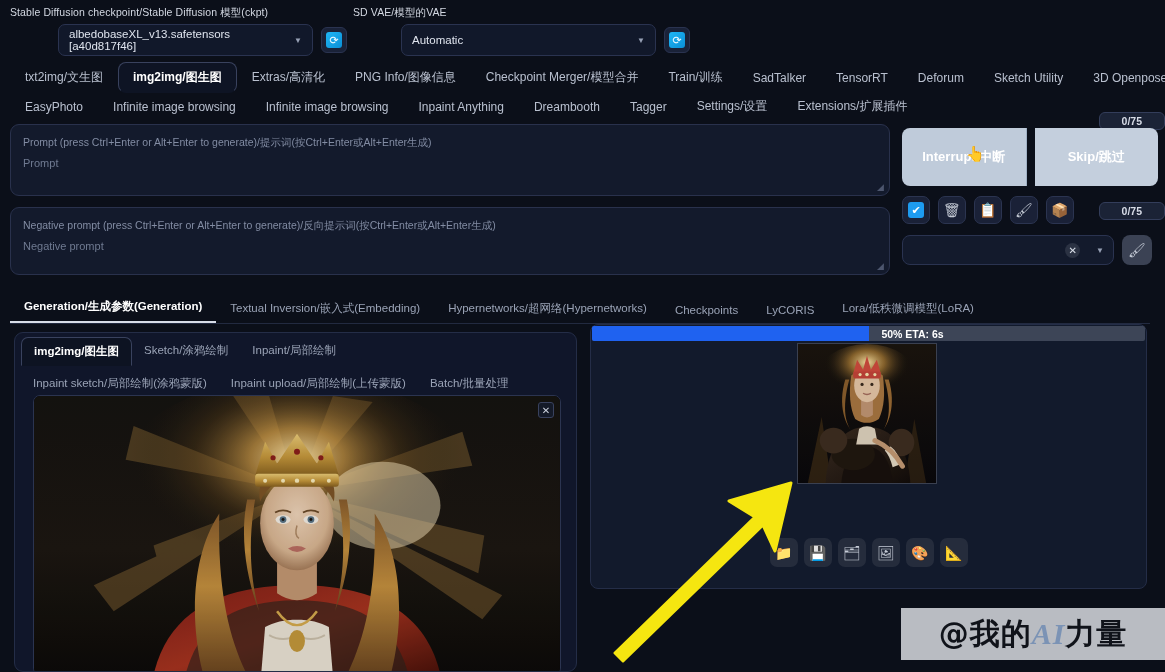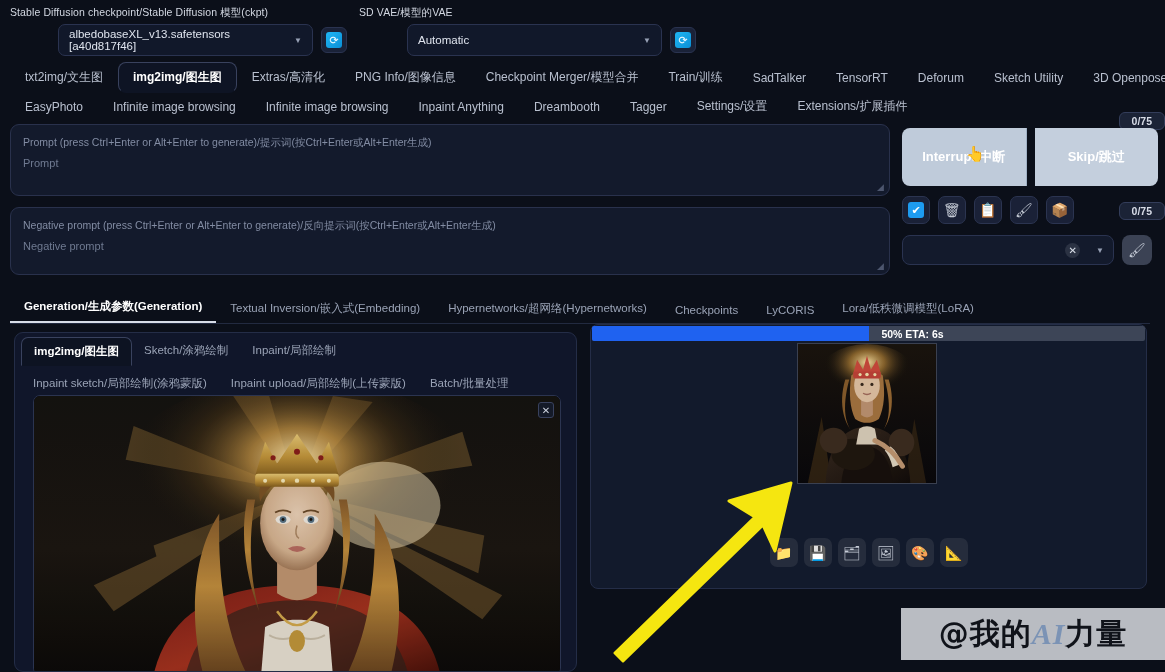--- a/index.html
+++ b/index.html
@@ -7,21 +7,21 @@
     margin: 0; padding: 0;
     width: 1165px; height: 672px;
     overflow: hidden;
     background: #0b0f19;
     font-family: "Liberation Sans", "DejaVu Sans", sans-serif;
     color: #c5cbd6;
   }
   .app { position: relative; width: 1165px; height: 672px; background: #0b0f19; }
 
   
-  .topbar { display: flex; align-items: center; padding: 6px 10px 0 10px; gap: 12px; }
+  .topbar { display: flex; align-items: center; padding: 6px 10px 0 10px; gap: 6px; }
   .field-group { display: flex; flex-direction: column; }
   .field-label { font-size: 10.5px; color: #d3d8e2; margin-bottom: 4px; letter-spacing: .1px; white-space: nowrap; }
   .field-row { display: flex; align-items: center; gap: 8px; }
   .select-box {
     background: #11182a; border: 1px solid #2a3350; border-radius: 7px;
     height: 32px; display: flex; align-items: center; justify-content: space-between;
     padding: 0 10px; font-size: 11.5px; color: #dfe4ee; margin-left: 48px;
   }
   .select-box.ckpt { width: 255px; }
   .select-box.vae  { width: 255px; }
@@ -60,21 +60,21 @@
     width: 880px; padding: 10px 12px; position: relative;
   }
   .prompt-box.p1 { height: 72px; }
   .prompt-box.p2 { height: 68px; }
   .ph-line1 { font-size: 10.5px; color: #828ca3; line-height: 1.5; }
   .ph-line2 { font-size: 11px; color: #6f7a91; margin-top: 6px; }
   .resize-grip { position: absolute; right: 5px; bottom: 3px; font-size: 9px; color: #4d566e; }
   .token-badge {
     position: absolute; right: -10px; top: -12px;
     background: #1b2336; border: 1px solid #333d5a; border-radius: 6px;
-    font-size: 10.5px; color: #d7dce7; padding: 2px 12px; font-weight: bold;
+    font-size: 10.5px; color: #d7dce7; padding: 2px 22px; font-weight: bold;
   }
   .token-badge.b2 { top: 78px; }
 
   
   .rightpanel { position: absolute; left: 902px; top: 128px; width: 256px; }
   .btn-row { display: flex; gap: 8px; }
   .bigbtn {
     flex: 1; height: 58px; background: #c2cedd; color: #ffffff;
     border: none; display: flex; align-items: center; justify-content: center;
     font-size: 13px; font-weight: bold; position: relative;

